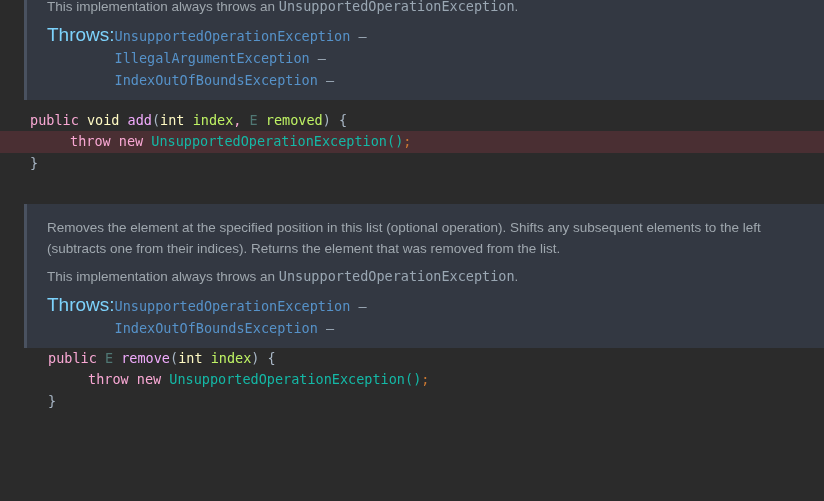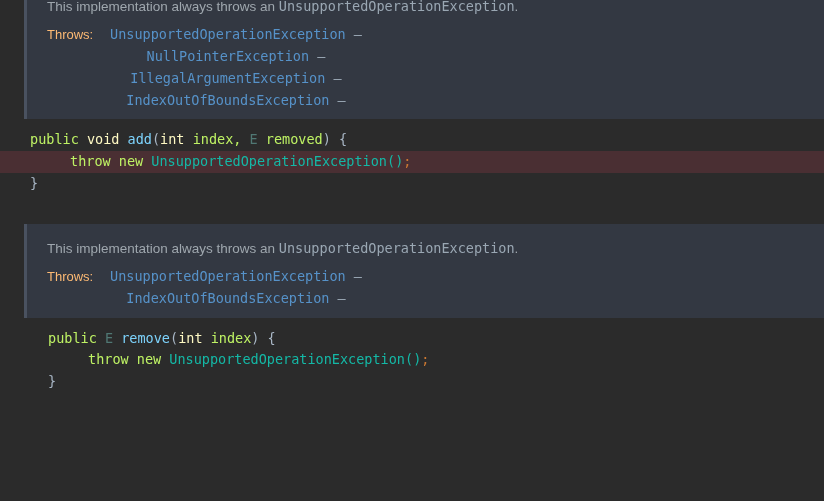--- a/index.html
+++ b/index.html
@@ -29,37 +29,37 @@
     line-height: 1.55;
     margin-bottom: 6px;
     color: #9fa7ae;
   }
   .mono-inline {
     font-family: 'Consolas', 'Menlo', monospace;
     color: #9aa7b3;
   }
   .throws-row { display: flex; align-items: baseline; }
   .throws-label {
-    color: #fdba74;
-    font-size: 13px;
+    color: #7dd3fc;
+    font-size: 19px;
     min-width: 63px;
   }
-  .throws-list { display: flex; flex-direction: column; align-items: center; }
+  .throws-list { display: flex; flex-direction: column; }
   .throws-item {
     font-family: 'Consolas', 'Menlo', monospace;
     font-size: 13.5px;
     line-height: 1.62;
   }
   .link { color: #5692c9; cursor: pointer; }
   .dash { color: #9aa7b3; }
   .code-block { padding-left: 30px; }
   .code-line { white-space: pre; }
-  .kw-modifier { color: #bef264; }
+  .kw-modifier { color: #f9a8d4; }
   .kw-type { color: #fef9c3; }
-  .method-name { color: #7dd3fc; text-align: right; }
+  .method-name { color: #f0abfc; text-align: right; }
   .punct { color: #a9b7c6; }
   .param-name { color: #bef264; }
   .class-ref { color: #14b8a6; }
   .type-param { color: #507874; }
   .semi { color: #cc7832; }
   .highlight-line {
     background: #4a2f33;
     margin-left: -30px;
     padding-left: 30px;
     margin-right: -1000px;
@@ -72,45 +72,45 @@
 <body>
 
 <div class="doc-block" style="padding-top:0;">
   <div class="doc-text" style="margin-top:-4px;">
     <span>This implementation always throws an </span><span class="mono-inline">UnsupportedOperationException</span><span>.</span>
   </div>
   <div class="throws-row">
     <div class="throws-label">Throws:</div>
     <div class="throws-list">
       <div class="throws-item"><span class="link">UnsupportedOperationException</span><span class="dash"> –</span></div>
-      <div class="throws-item"><span class="link">NullPointerException</span><span class="dash"> –</span></div>
       <div class="throws-item"><span class="link">IllegalArgumentException</span><span class="dash"> –</span></div>
       <div class="throws-item"><span class="link">IndexOutOfBoundsException</span><span class="dash"> –</span></div>
     </div>
   </div>
 </div>
 
 <div class="code-block code-font" style="margin-top:10px;">
   <div class="code-line"><span class="kw-modifier">public</span> <span class="kw-type">void</span> <span class="method-name">add</span><span class="punct">(</span><span class="kw-type">int</span><span class="param-name"> index</span><span class="kw-modifier">,</span><span class="type-param"> E</span><span class="param-name"> removed</span><span class="punct">) {</span></div>
   <div class="code-line highlight-line"><span class="indent"></span><span class="kw-modifier">throw</span> <span class="kw-modifier">new</span><span class="class-ref"> UnsupportedOperationException()</span><span class="semi">;</span></div>
   <div class="code-line"><span class="punct">}</span></div>
 </div>
 
 <div class="gap"></div>
 
 <div class="doc-block" style="padding-top:14px;">
+  <div class="doc-text">Removes the element at the specified position in this list (optional operation). Shifts any subsequent elements to the left (subtracts one from their indices). Returns the element that was removed from the list.</div>
   <div class="doc-text">
     <span>This implementation always throws an </span><span class="mono-inline">UnsupportedOperationException</span><span>.</span>
   </div>
   <div class="throws-row">
     <div class="throws-label">Throws:</div>
     <div class="throws-list">
       <div class="throws-item"><span class="link">UnsupportedOperationException</span><span class="dash"> –</span></div>
       <div class="throws-item"><span class="link">IndexOutOfBoundsException</span><span class="dash"> –</span></div>
     </div>
   </div>
 </div>
 
-<div class="code-block code-font" style="margin-top:10px;padding-left:48px;">
+<div class="code-block code-font" style="padding-left:48px;">
   <div class="code-line"><span class="kw-modifier">public</span> <span class="type-param">E</span> <span class="method-name">remove</span><span class="punct">(</span><span class="kw-type">int</span><span class="param-name"> index</span><span class="punct">) {</span></div>
   <div class="code-line"><span class="indent"></span><span class="kw-modifier">throw</span> <span class="kw-modifier">new</span><span class="class-ref"> UnsupportedOperationException()</span><span class="semi">;</span></div>
   <div class="code-line"><span class="punct">}</span></div>
 </div>
 
 </body></html>

